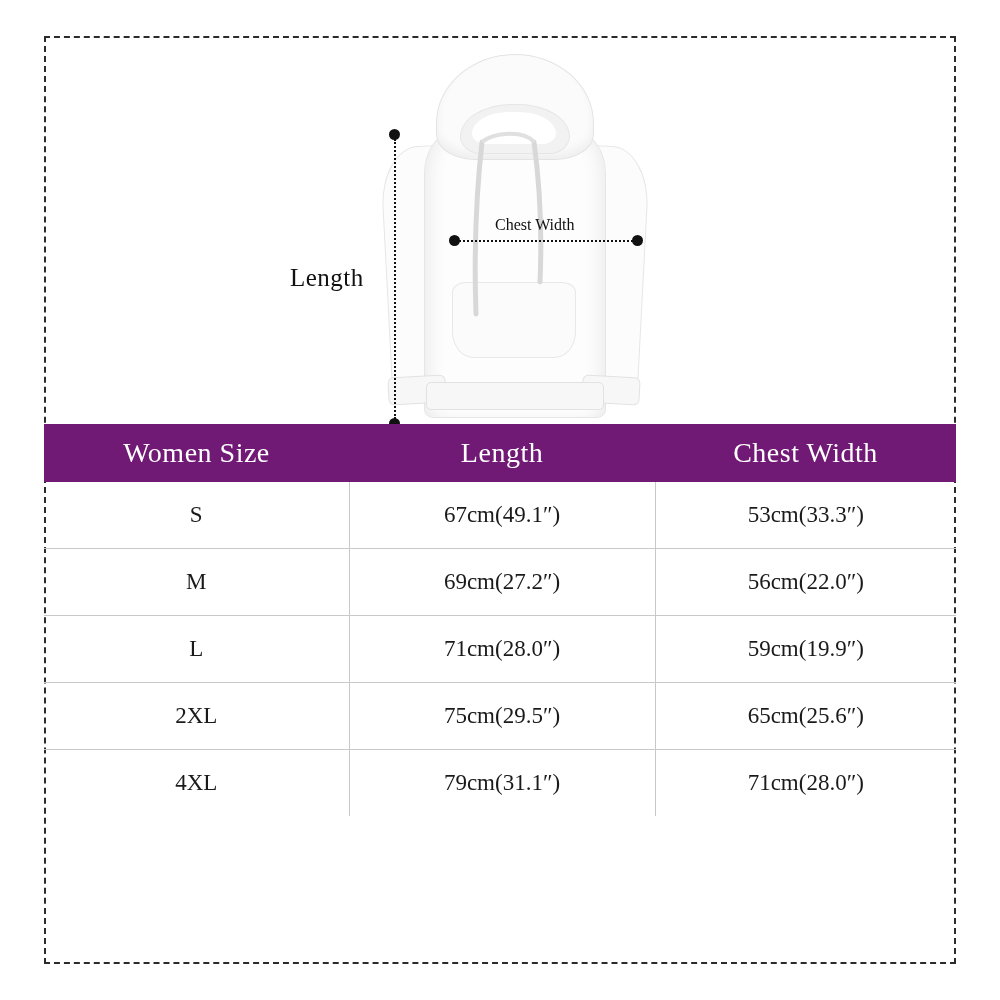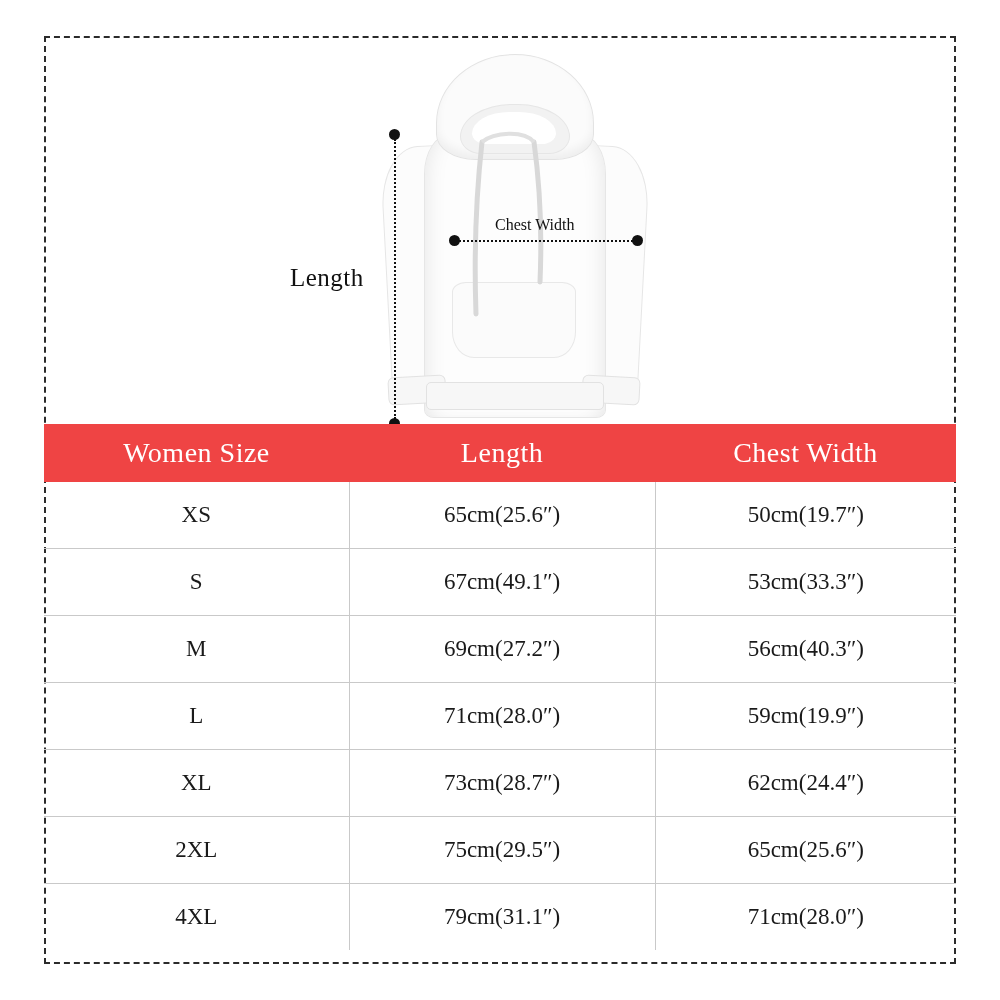--- a/index.html
+++ b/index.html
@@ -244,21 +244,21 @@
     top: 424px;
     width: 912px;
     border-collapse: collapse;
     table-layout: fixed;
   }
   .size-table th, .size-table td {
     text-align: center;
     vertical-align: middle;
   }
   .size-table thead th {
-    background: #ef4444;
+    background: #701a75;
     color: #ffffff;
     height: 56px;
     font-size: 28px;
     font-weight: normal;
     letter-spacing: 0.5px;
   }
   .size-table tbody td {
     height: 64px;
     font-size: 23px;
     color: #1a1a1a;
@@ -328,45 +328,35 @@
     </colgroup>
     <thead>
       <tr>
         <th>Women Size</th>
         <th>Length</th>
         <th>Chest Width</th>
       </tr>
     </thead>
     <tbody>
       <tr>
-        <td class="col-size">XS</td>
-        <td class="col-length">65cm(25.6″)</td>
-        <td class="col-chest">50cm(19.7″)</td>
-      </tr>
-      <tr>
         <td class="col-size">S</td>
         <td class="col-length">67cm(49.1″)</td>
         <td class="col-chest">53cm(33.3″)</td>
       </tr>
       <tr>
         <td class="col-size">M</td>
         <td class="col-length">69cm(27.2″)</td>
-        <td class="col-chest">56cm(40.3″)</td>
+        <td class="col-chest">56cm(22.0″)</td>
       </tr>
       <tr>
         <td class="col-size">L</td>
         <td class="col-length">71cm(28.0″)</td>
         <td class="col-chest">59cm(19.9″)</td>
       </tr>
       <tr>
-        <td class="col-size">XL</td>
-        <td class="col-length">73cm(28.7″)</td>
-        <td class="col-chest">62cm(24.4″)</td>
-      </tr>
-      <tr>
         <td class="col-size">2XL</td>
         <td class="col-length">75cm(29.5″)</td>
         <td class="col-chest">65cm(25.6″)</td>
       </tr>
       <tr>
         <td class="col-size">4XL</td>
         <td class="col-length">79cm(31.1″)</td>
         <td class="col-chest">71cm(28.0″)</td>
       </tr>
     </tbody>

